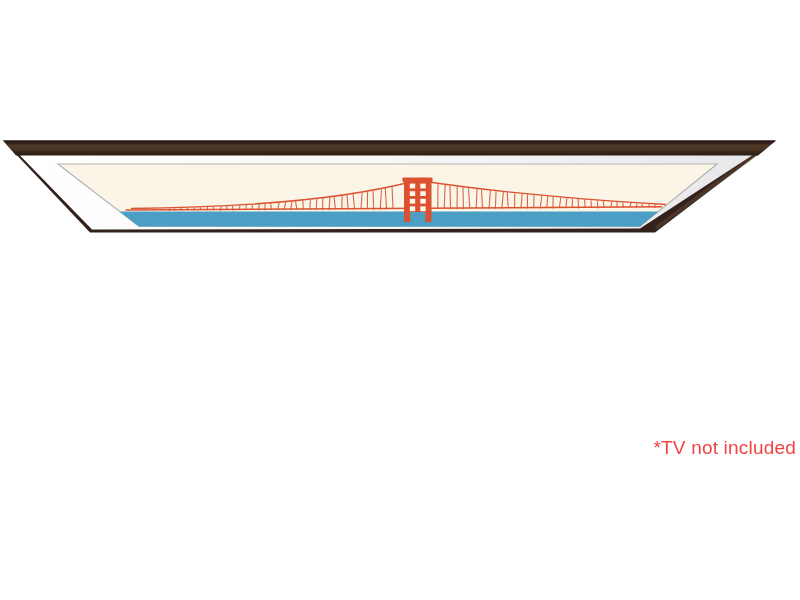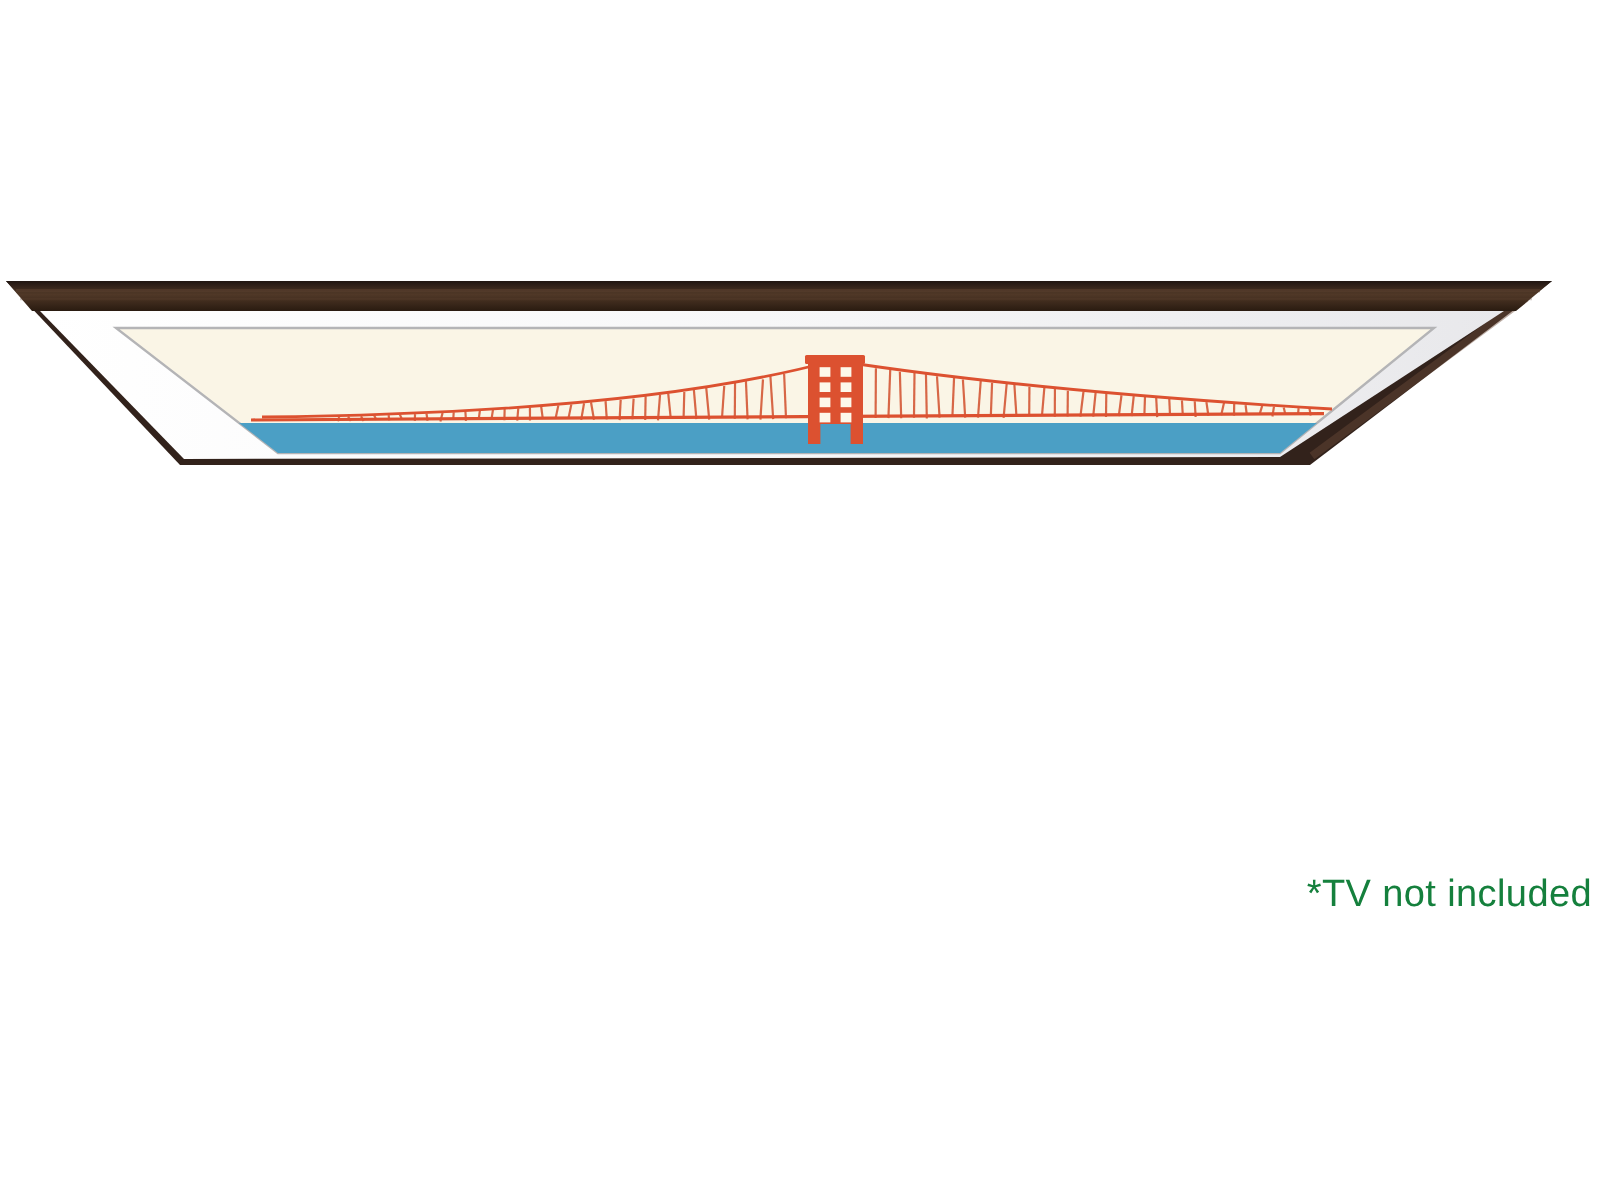--- a/index.html
+++ b/index.html
@@ -151,14 +151,14 @@
           <rect x="420.3" y="183.6" width="5.4" height="4.8" fill="#fdf8ea"></rect>
           <rect x="420.3" y="191.2" width="5.4" height="4.8" fill="#fdf8ea"></rect>
           <rect x="420.3" y="198.8" width="5.4" height="4.8" fill="#fdf8ea"></rect>
           <rect x="420.3" y="206.4" width="5.4" height="4.8" fill="#fdf8ea"></rect>
           <rect x="404" y="211.5" width="6.2" height="10.5" fill="#dc5130"></rect>
           <rect x="425.3" y="211.5" width="6.2" height="10.5" fill="#dc5130"></rect>
         </g>
     </g>
   </svg>
 
-  <div class="disclaimer" style="color: #15803d;">*TV not included</div>
+  <div class="disclaimer" style="color: #ef4444;">*TV not included</div>
 </div>
 
 </body></html>

